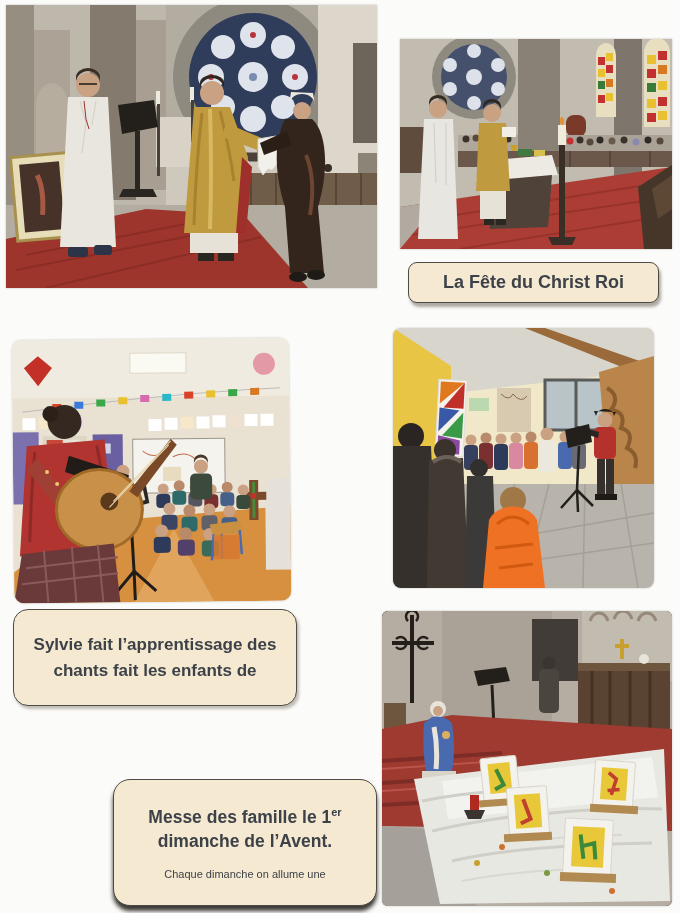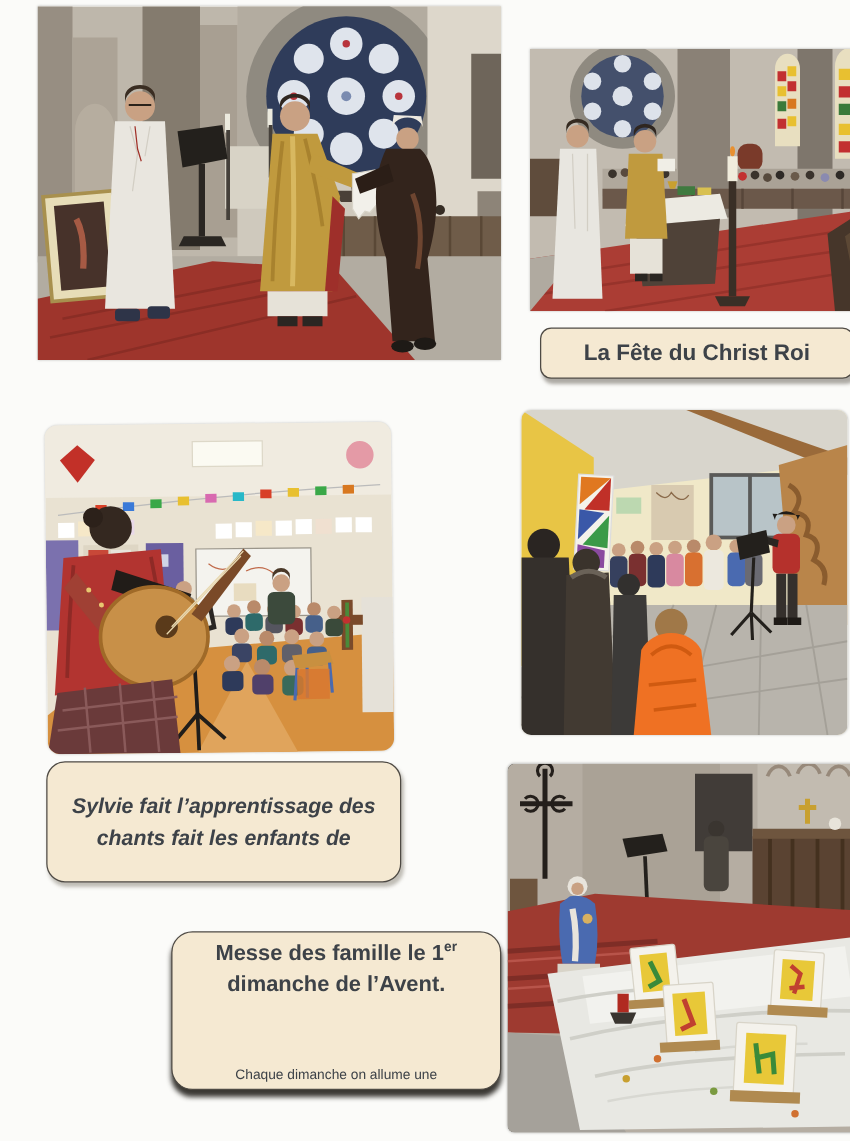--- a/index.html
+++ b/index.html
@@ -1,39 +1,39 @@
 <!DOCTYPE html>
 <html><head>
 <meta charset="utf-8">
 <style>
   html,body{margin:0;padding:0;}
   body{
     width:680px;height:913px;position:relative;overflow:hidden;
     background:#fbfbf9;
     font-family:"Liberation Sans", sans-serif;
   }
-  .page{position:absolute;inset:0;margin-left:24px;}
+  .page{position:absolute;inset:0;}
   figure{margin:0;padding:0;position:absolute;overflow:hidden;box-shadow:0 0 2px rgba(0,0,0,.25);}
   figure svg{display:block;width:100%;height:100%;}
   .photo1{left:6px;top:5px;width:371px;height:283px;}
   .photo2{left:400px;top:39px;width:272px;height:210px;}
   .photo3{left:13px;top:339px;width:277px;height:263px;border-radius:10px;transform:rotate(-0.6deg);}
   .photo4{left:393px;top:328px;width:261px;height:260px;border-radius:8px;}
   .photo5{left:382px;top:611px;width:290px;height:295px;border-radius:6px;}
   .caption{
     position:absolute;background:#f5e9d2;border:1.6px solid #4e4a44;
     color:#3d4248;text-align:center;box-sizing:border-box;
     display:flex;flex-direction:column;justify-content:center;
   }
   .cap1{left:408px;top:262px;width:251px;height:41px;border-radius:9px;
         font-weight:bold;font-size:18px;box-shadow:2px 4px 3px rgba(95,90,80,.5);}
   .cap2{left:13px;top:609px;width:284px;height:97px;border-radius:15px;
-        font-weight:bold;font-size:17px;line-height:26px;box-shadow:2px 3px 3px rgba(120,112,100,.45);font-style:italic;}
-  .cap3{left:113px;top:745px;width:264px;height:127px;border-radius:17px;
-        box-shadow:0 5px 4px rgba(25,22,18,.85);justify-content:space-between;}
+        font-weight:bold;font-size:17px;line-height:26px;box-shadow:2px 3px 3px rgba(120,112,100,.45);}
+  .cap3{left:113px;top:779px;width:264px;height:127px;border-radius:17px;
+        box-shadow:0 5px 4px rgba(25,22,18,.85);}
   .cap3 .title{font-weight:bold;font-size:17.5px;line-height:25px;}
   .cap3 .subtitle{font-size:11px;line-height:21px;margin-top:10px;}
   sup{font-size:11px;}
 </style>
 </head>
 <body>
 
 <div class="page">
 
   <figure class="photo1">

